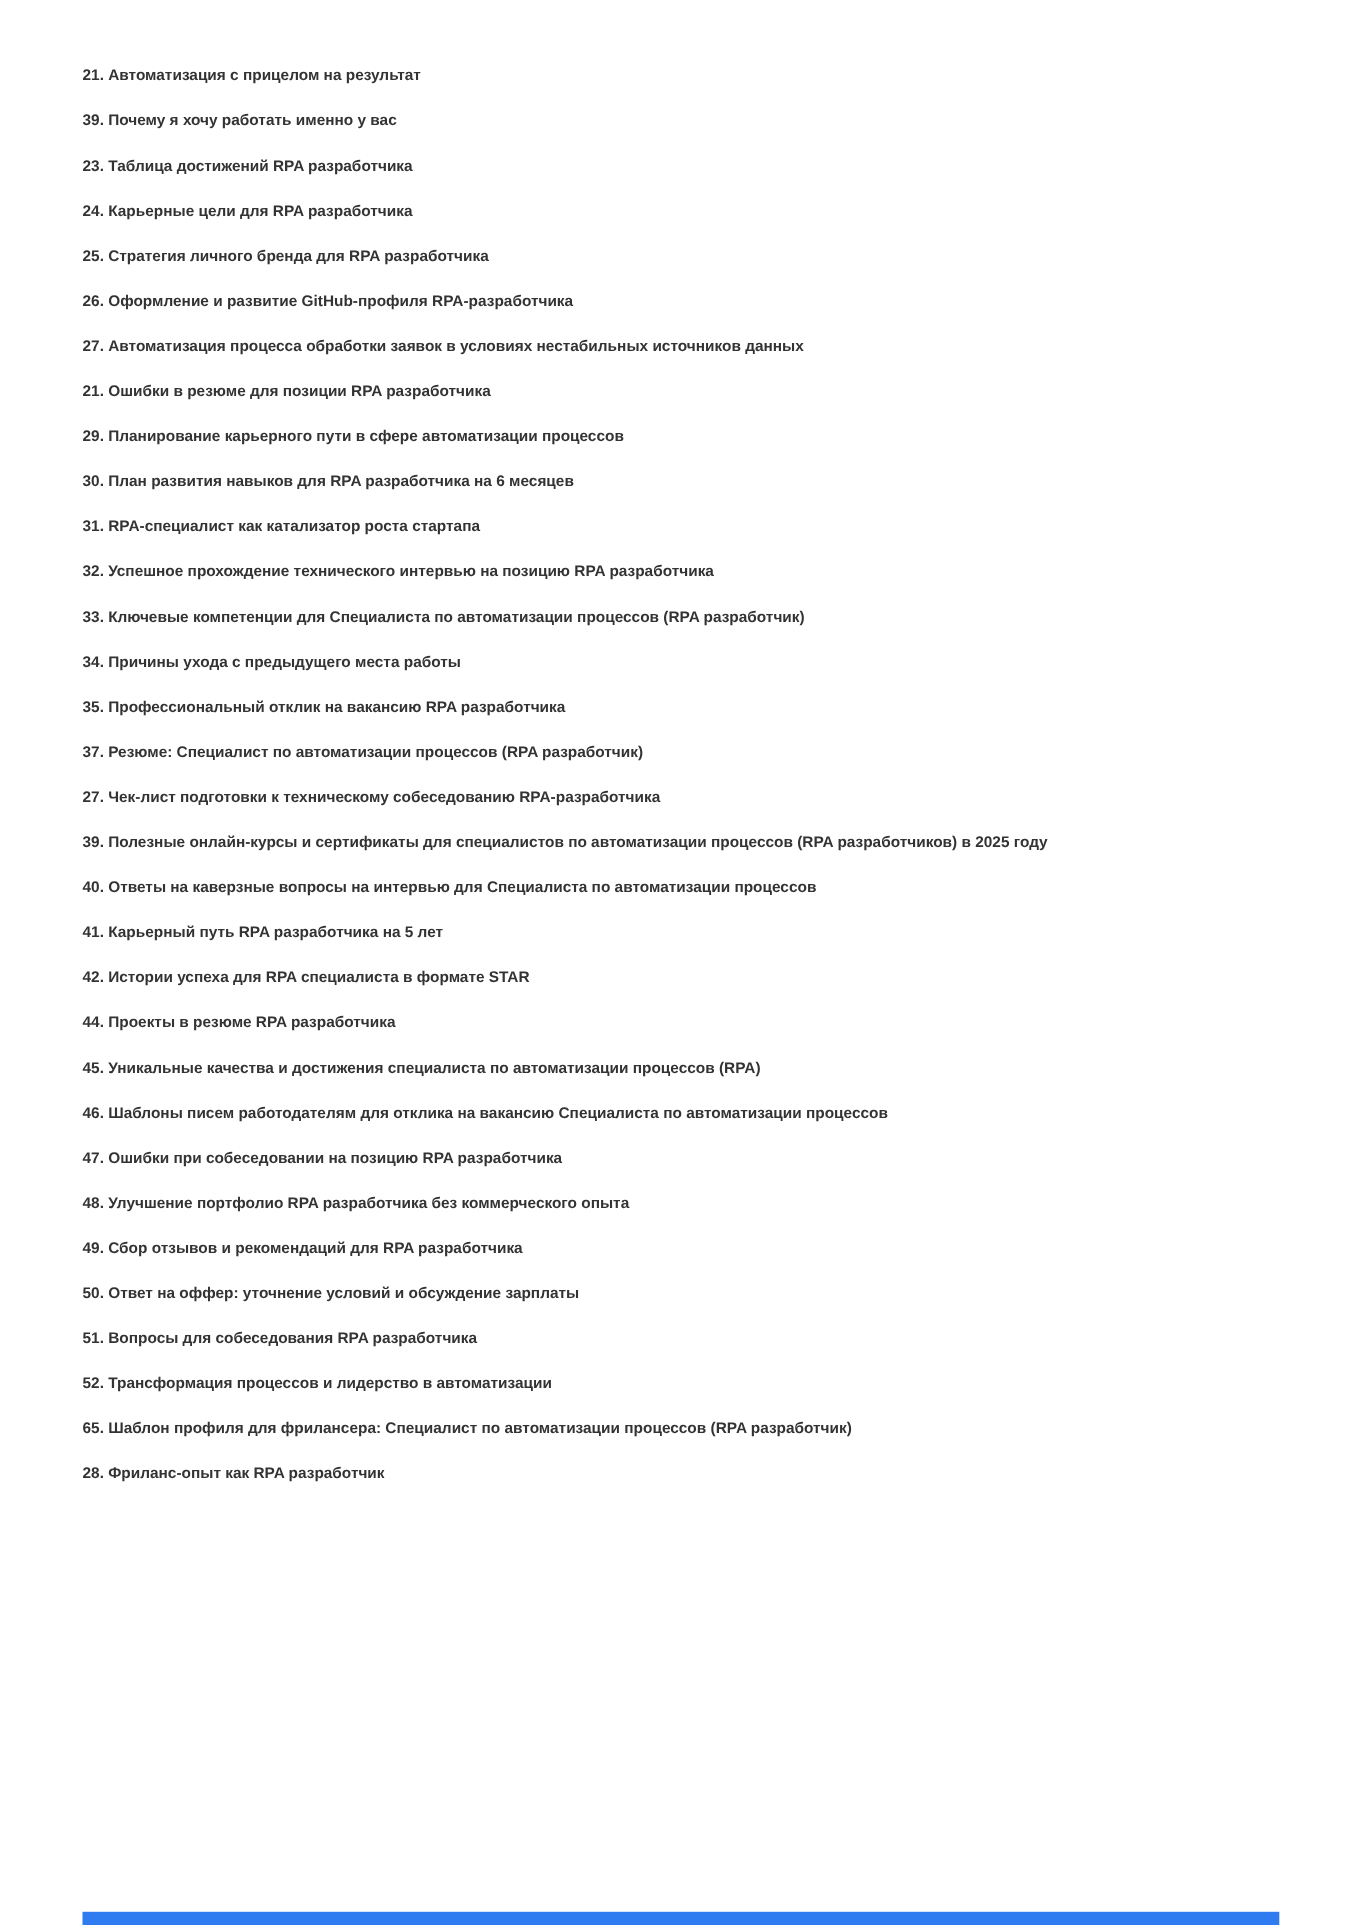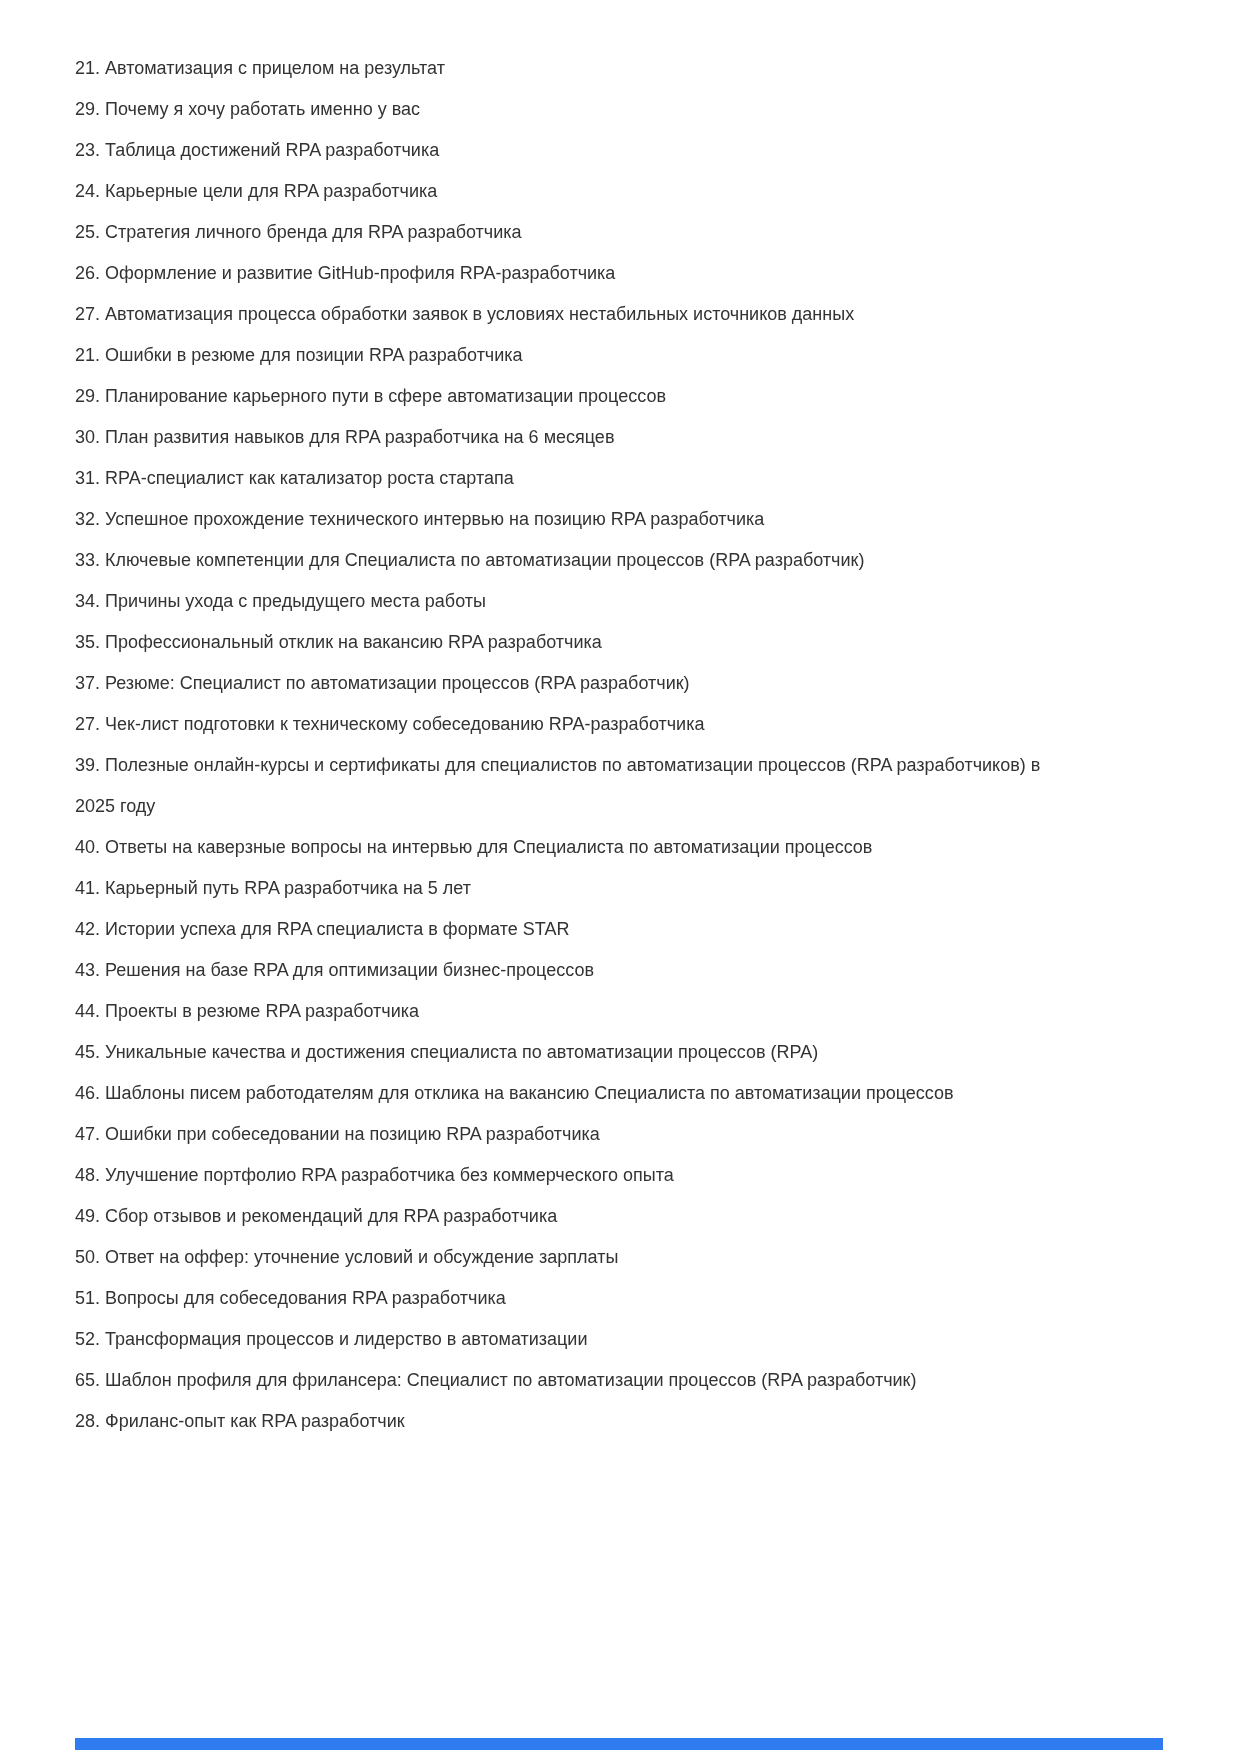--- a/index.html
+++ b/index.html
@@ -16,62 +16,61 @@
     font-family: "Liberation Sans", sans-serif;
     color: #333333;
   }
   .doc-list {
     padding: 48px 75px 0 75px;
     max-width: 1160px;
   }
   .doc-item {
     margin: 0;
     max-width: 985px;
-    font-size: 18px;
+    font-size: 14px;
     line-height: 41px;
-    font-weight: 400;
+    font-weight: 700;
     color: #333333;
     word-wrap: break-word;
   }
   .footer-bar {
     position: absolute;
     left: 75px;
     bottom: 3px;
     width: 1088px;
     height: 12px;
     background: #2f7bf0;
   }
 </style>
 </head>
 <body>
 
 <div class="page">
   <div class="doc-list">
       <p class="doc-item">21. Автоматизация с прицелом на результат</p>
-      <p class="doc-item">29. Почему я хочу работать именно у вас</p>
+      <p class="doc-item">39. Почему я хочу работать именно у вас</p>
       <p class="doc-item">23. Таблица достижений RPA разработчика</p>
       <p class="doc-item">24. Карьерные цели для RPA разработчика</p>
       <p class="doc-item">25. Стратегия личного бренда для RPA разработчика</p>
       <p class="doc-item">26. Оформление и развитие GitHub-профиля RPA-разработчика</p>
       <p class="doc-item">27. Автоматизация процесса обработки заявок в условиях нестабильных источников данных</p>
       <p class="doc-item">21. Ошибки в резюме для позиции RPA разработчика</p>
       <p class="doc-item">29. Планирование карьерного пути в сфере автоматизации процессов</p>
       <p class="doc-item">30. План развития навыков для RPA разработчика на 6 месяцев</p>
       <p class="doc-item">31. RPA-специалист как катализатор роста стартапа</p>
       <p class="doc-item">32. Успешное прохождение технического интервью на позицию RPA разработчика</p>
       <p class="doc-item">33. Ключевые компетенции для Специалиста по автоматизации процессов (RPA разработчик)</p>
       <p class="doc-item">34. Причины ухода с предыдущего места работы</p>
       <p class="doc-item">35. Профессиональный отклик на вакансию RPA разработчика</p>
       <p class="doc-item">37. Резюме: Специалист по автоматизации процессов (RPA разработчик)</p>
       <p class="doc-item">27. Чек-лист подготовки к техническому собеседованию RPA-разработчика</p>
       <p class="doc-item">39. Полезные онлайн-курсы и сертификаты для специалистов по автоматизации процессов (RPA разработчиков) в 2025 году</p>
       <p class="doc-item">40. Ответы на каверзные вопросы на интервью для Специалиста по автоматизации процессов</p>
       <p class="doc-item">41. Карьерный путь RPA разработчика на 5 лет</p>
       <p class="doc-item">42. Истории успеха для RPA специалиста в формате STAR</p>
-      <p class="doc-item">43. Решения на базе RPA для оптимизации бизнес-процессов</p>
       <p class="doc-item">44. Проекты в резюме RPA разработчика</p>
       <p class="doc-item">45. Уникальные качества и достижения специалиста по автоматизации процессов (RPA)</p>
       <p class="doc-item">46. Шаблоны писем работодателям для отклика на вакансию Специалиста по автоматизации процессов</p>
       <p class="doc-item">47. Ошибки при собеседовании на позицию RPA разработчика</p>
       <p class="doc-item">48. Улучшение портфолио RPA разработчика без коммерческого опыта</p>
       <p class="doc-item">49. Сбор отзывов и рекомендаций для RPA разработчика</p>
       <p class="doc-item">50. Ответ на оффер: уточнение условий и обсуждение зарплаты</p>
       <p class="doc-item">51. Вопросы для собеседования RPA разработчика</p>
       <p class="doc-item">52. Трансформация процессов и лидерство в автоматизации</p>
       <p class="doc-item">65. Шаблон профиля для фрилансера: Специалист по автоматизации процессов (RPA разработчик)</p>

